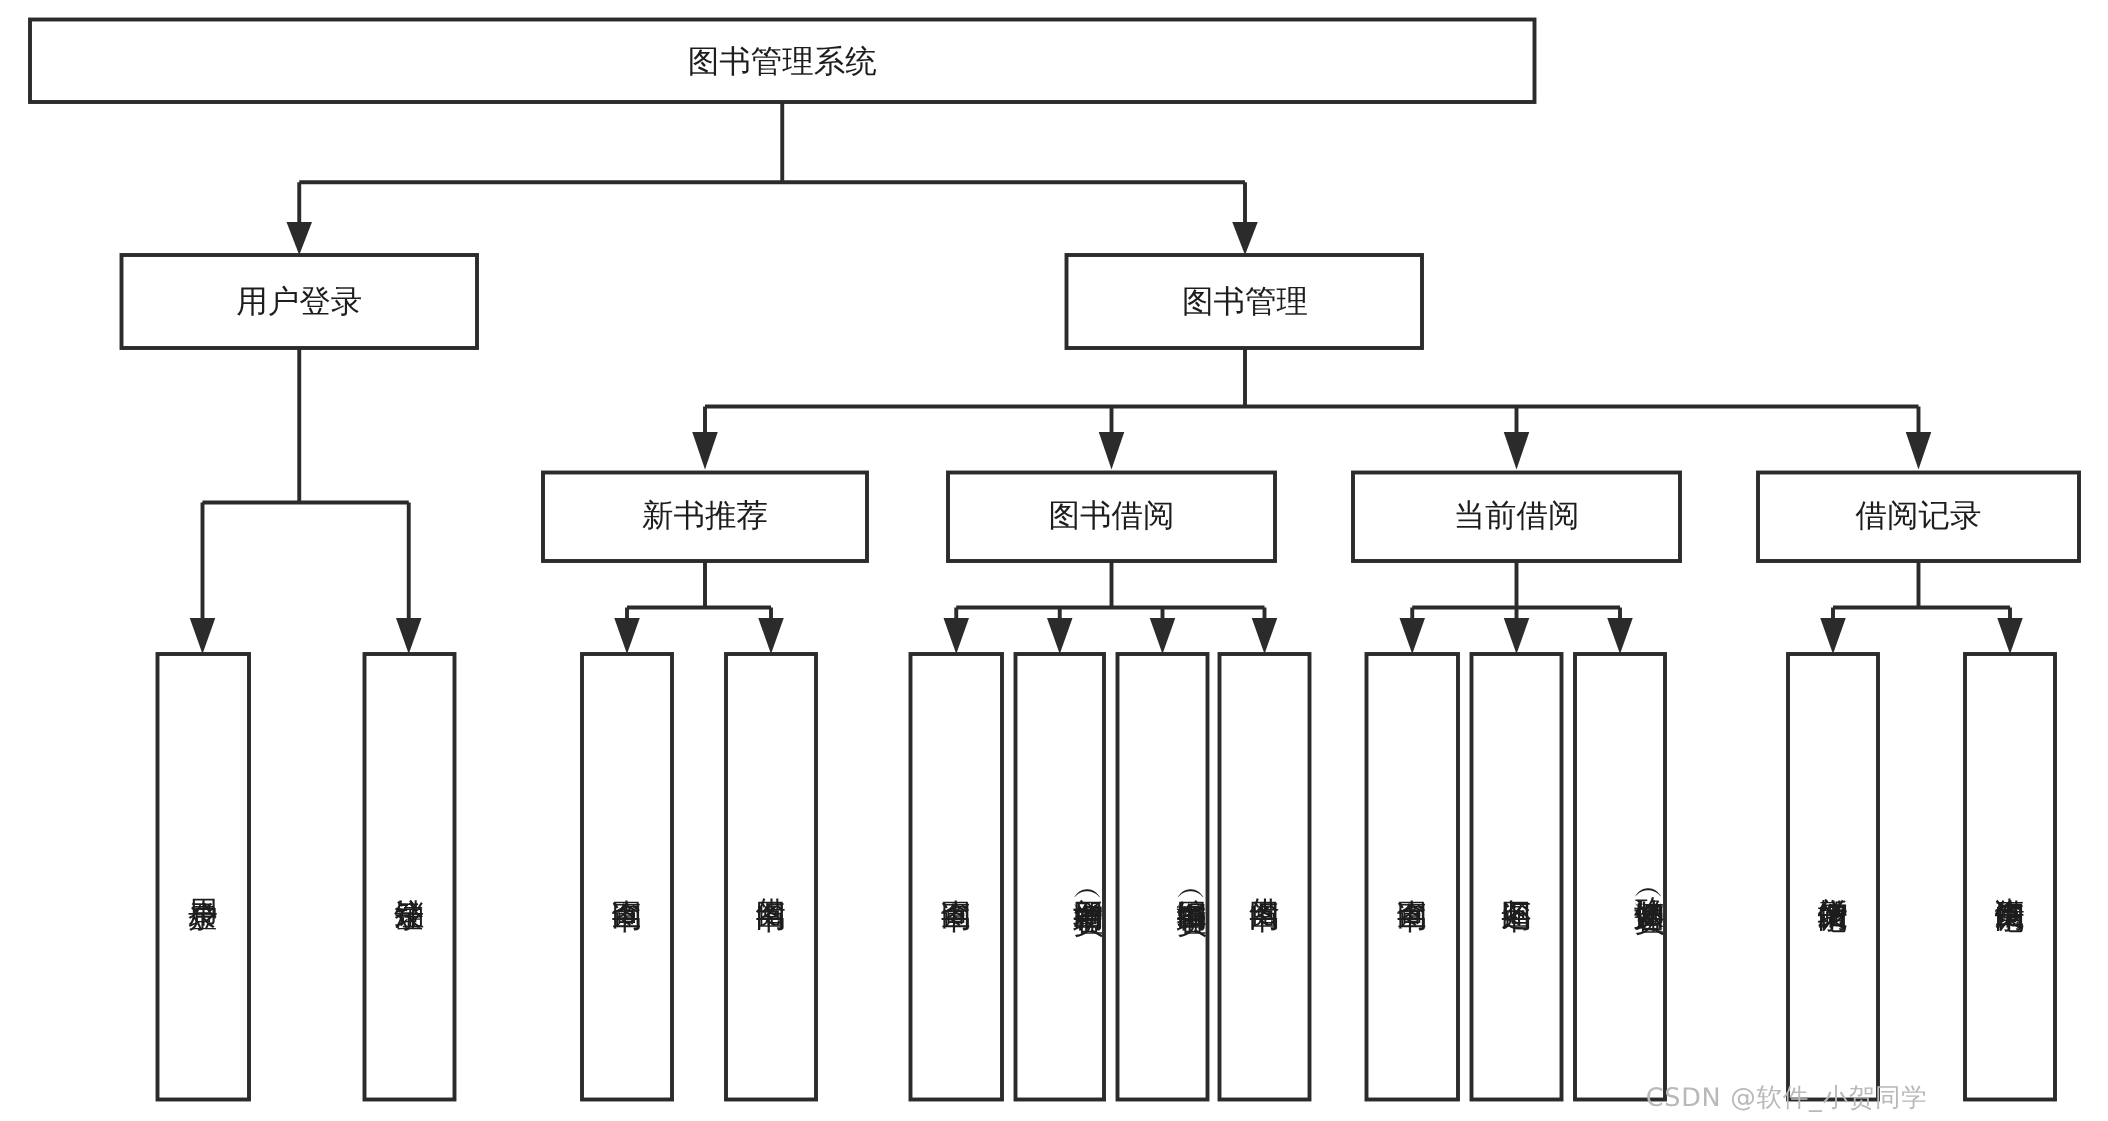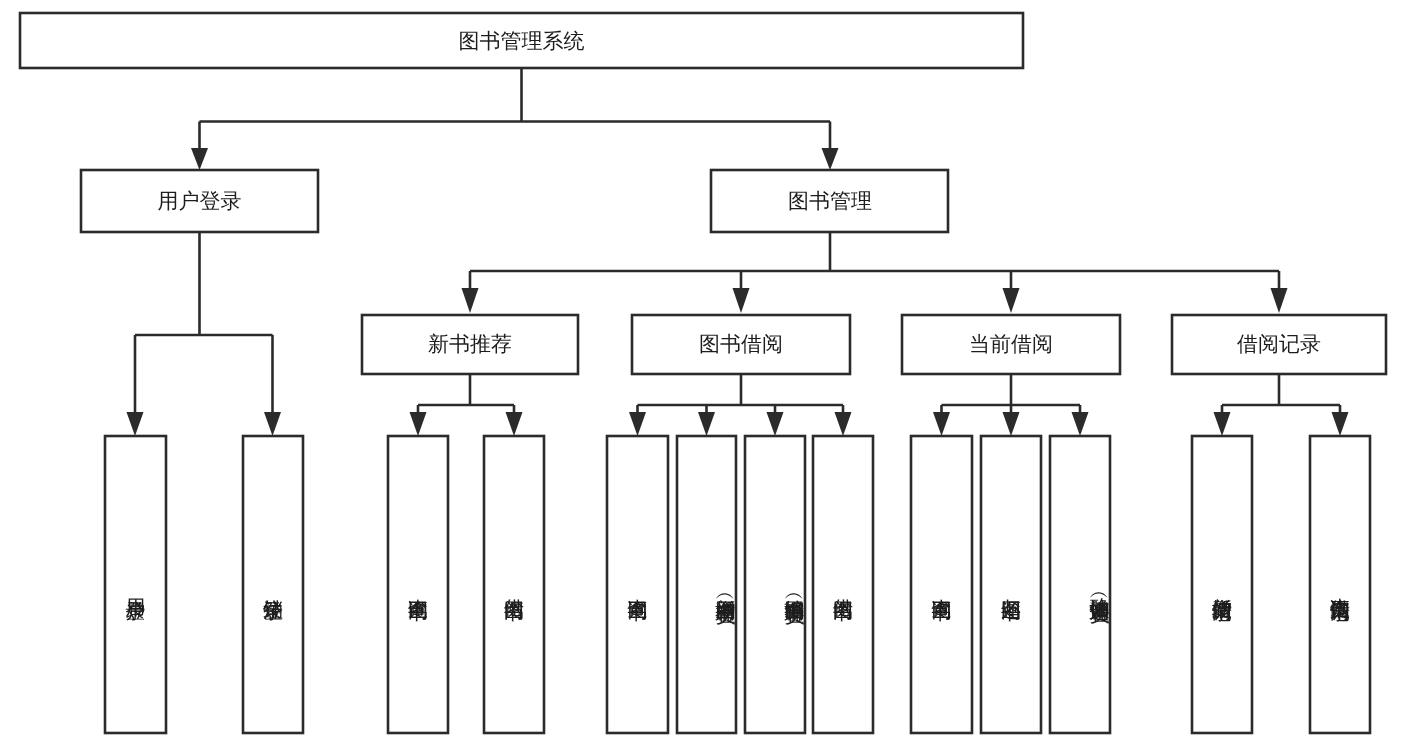--- a/index.html
+++ b/index.html
@@ -179,14 +179,15 @@
   <div class="leaf-label" style="left:607px;  top:436px; width:61px; height:297px;">查询图书</div>
   <div class="leaf-label" style="left:677px;  top:436px; width:59px; height:297px; align-items:flex-start; padding-top:6px; box-sizing:border-box;">新增图书（管理员）</div>
   <div class="leaf-label" style="left:745px;  top:436px; width:60px; height:297px; align-items:flex-start; padding-top:6px; box-sizing:border-box;">编辑图书（管理员）</div>
   <div class="leaf-label" style="left:813px;  top:436px; width:60px; height:297px;">借阅图书</div>
   <div class="leaf-label" style="left:911px;  top:436px; width:61px; height:297px;">查询图书</div>
   <div class="leaf-label" style="left:981px;  top:436px; width:60px; height:297px;">归还图书</div>
   <div class="leaf-label" style="left:1050px; top:436px; width:60px; height:297px; align-items:flex-start; padding-top:4px; box-sizing:border-box;">确认归还（管理员）</div>
   <div class="leaf-label" style="left:1192px; top:436px; width:60px; height:297px;">新增借阅记录</div>
   <div class="leaf-label" style="left:1310px; top:436px; width:60px; height:297px;">查询借阅记录</div>
 
+  <div id="watermark">CSDN @软件_小贺同学</div>
 
 </div>
 
 </body></html>

